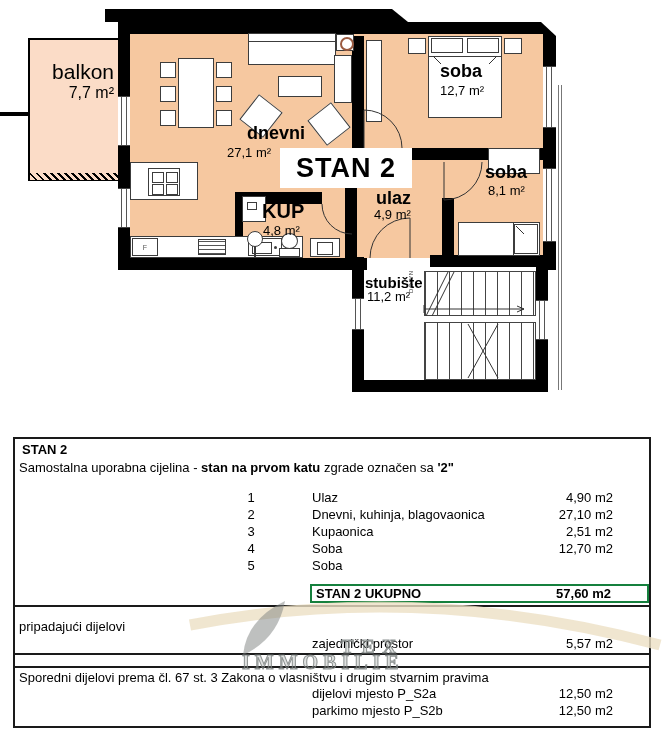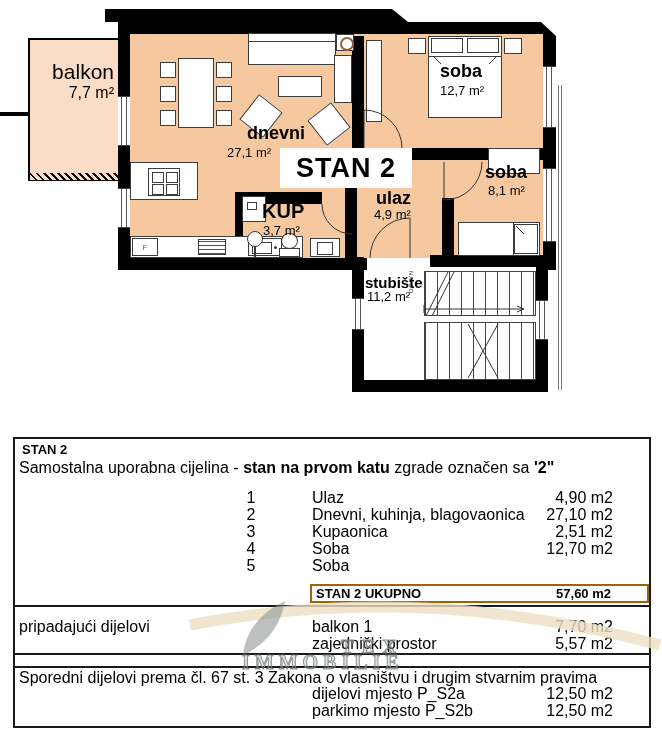--- a/index.html
+++ b/index.html
@@ -7,21 +7,21 @@
          font-family:"Liberation Sans", sans-serif;color:#000;}
   .abs{position:absolute;}
   .wall{position:absolute;background:#000;}
   .furn{position:absolute;background:#fff;border:1px solid #3c3c3c;box-sizing:border-box;}
   .win{position:absolute;background:#fff;box-sizing:border-box;border-top:1px solid #444;border-bottom:1px solid #444;
        background-image:linear-gradient(90deg,transparent 3px,#555 3px,#555 4px,transparent 4px,transparent 8px,#555 8px,#555 9px,transparent 9px);}
   .room-label{position:absolute;font-weight:bold;font-size:18px;line-height:18px;white-space:nowrap;}
   .area-label{position:absolute;font-size:13px;line-height:13px;white-space:nowrap;}
   .flight{position:absolute;background-color:#fff;border:1px solid #444;box-sizing:border-box;
           background-image:repeating-linear-gradient(90deg,#444 0,#444 1px,transparent 1px,transparent 12px);}
-  .trow{position:absolute;height:16px;font-size:16px;line-height:16px;}
+  .trow{position:absolute;height:16px;font-size:13px;line-height:16px;}
   .c-num{position:absolute;left:223px;width:26px;text-align:center;}
   .c-name{position:absolute;left:297px;white-space:nowrap;}
   .c-val{position:absolute;right:36px;width:130px;text-align:right;}
   .wm-text{position:absolute;font-family:"Liberation Serif", serif;font-weight:bold;
            color:rgba(140,146,144,0.28);-webkit-text-stroke:1px rgba(125,131,129,0.85);white-space:nowrap;}
   svg{display:block;}
 </style>
 </head>
 <body>
 
@@ -152,21 +152,21 @@
       <div style="font-size:21px;line-height:23px;">balkon</div>
       <div style="font-size:16px;line-height:20px;">7,7 m²</div>
     </div>
     <div class="room-label" style="left:211px;top:124px;margin-left:36px;">dnevni</div>
     <div class="area-label" style="left:227px;top:146px;">27,1 m²</div>
     <div class="room-label" style="left:440px;top:62px;">soba</div>
     <div class="area-label" style="left:440px;top:84px;">12,7 m²</div>
     <div class="room-label" style="left:485px;top:163px;">soba</div>
     <div class="area-label" style="left:488px;top:184px;">8,1 m²</div>
     <div class="room-label" style="left:262px;top:202px;font-size:20px;">KUP</div>
-    <div class="area-label" style="left:263px;top:224px;">3,7 m²</div>
+    <div class="area-label" style="left:263px;top:224px;">4,8 m²</div>
     <div class="room-label" style="left:376px;top:189px;">ulaz</div>
     <div class="area-label" style="left:374px;top:208px;">4,9 m²</div>
     <div class="room-label" style="left:365px;top:274px;font-size:15px;">stubište</div>
     <div class="area-label" style="left:367px;top:290px;">11,2 m²</div>
 
     <div class="abs" style="left:280px;top:148px;width:132px;height:40px;background:#fff;text-align:center;">
       <span style="font-weight:bold;font-size:27px;line-height:40px;letter-spacing:1px;">STAN 2</span>
     </div>
   </div>
 
@@ -195,32 +195,28 @@
     <div class="trow" style="left:0;top:102px;width:100%;">
       <span class="c-num">4</span>
       <span class="c-name">Soba</span>
       <span class="c-val">12,70 m2</span>
     </div>
     <div class="trow" style="left:0;top:119px;width:100%;">
       <span class="c-num">5</span>
       <span class="c-name">Soba</span>
     </div>
 
-    <div class="abs" style="left:295px;right:0;top:145px;height:19px;border:2px solid #a16207;box-sizing:border-box;font-size:13px;line-height:15px;">
+    <div class="abs" style="left:295px;right:0;top:145px;height:19px;border:2px solid #15803d;box-sizing:border-box;font-size:13px;line-height:15px;">
       <span style="position:absolute;left:4px;font-weight:bold;">STAN 2 UKUPNO</span>
       <span style="position:absolute;right:36px;font-weight:bold;">57,60 m2</span>
     </div>
 
     <div class="abs" style="left:0;top:166px;width:100%;height:2px;background:#1a1a1a;"></div>
 
     <div class="trow" style="left:4px;top:180px;">pripadajući dijelovi</div>
-    <div class="trow" style="left:0;top:180px;width:100%;">
-      <span class="c-name">balkon 1</span>
-      <span class="c-val">7,70 m2</span>
-    </div>
     <div class="trow" style="left:0;top:197px;width:100%;">
       <span class="c-name">zajednički prostor</span>
       <span class="c-val">5,57 m2</span>
     </div>
 
     <div class="abs" style="left:0;top:214px;width:100%;height:2px;background:#1a1a1a;"></div>
     <div class="abs" style="left:0;top:227px;width:100%;height:2px;background:#1a1a1a;"></div>
 
     <div class="trow" style="left:4px;top:231px;white-space:nowrap;">Sporedni dijelovi prema čl. 67 st. 3 Zakona o vlasništvu i drugim stvarnim pravima</div>
     <div class="trow" style="left:0;top:247px;width:100%;">

